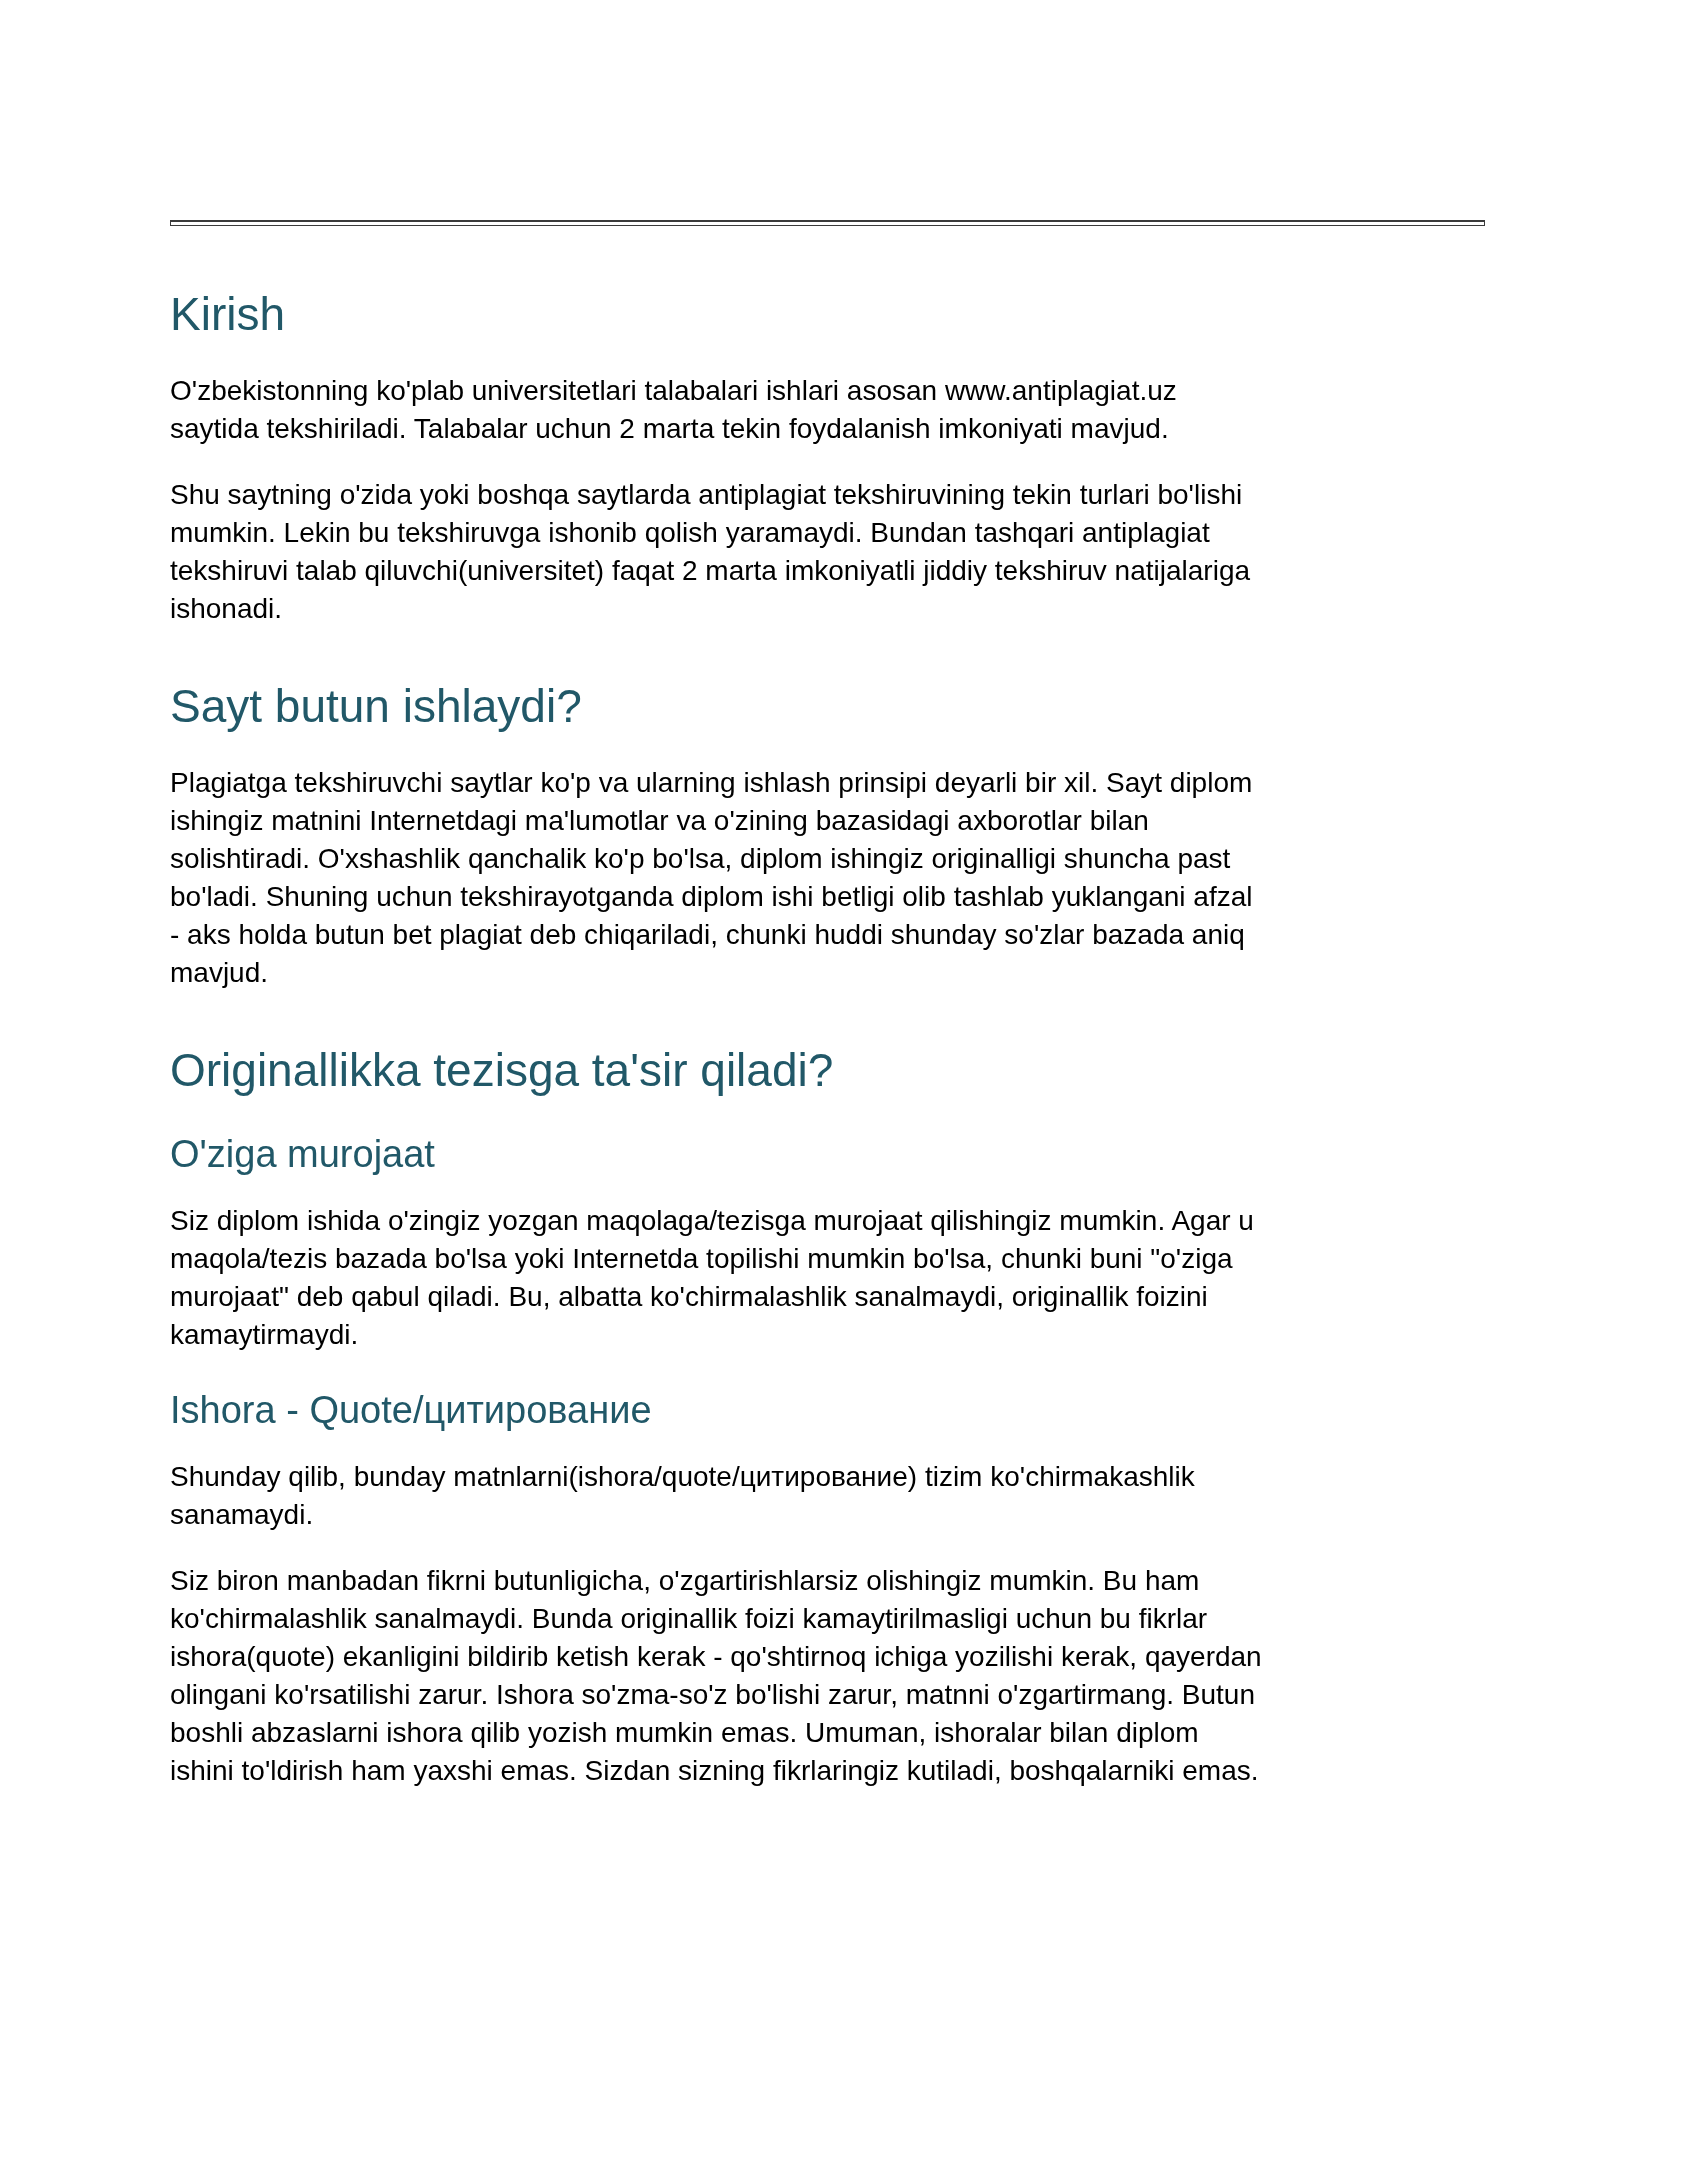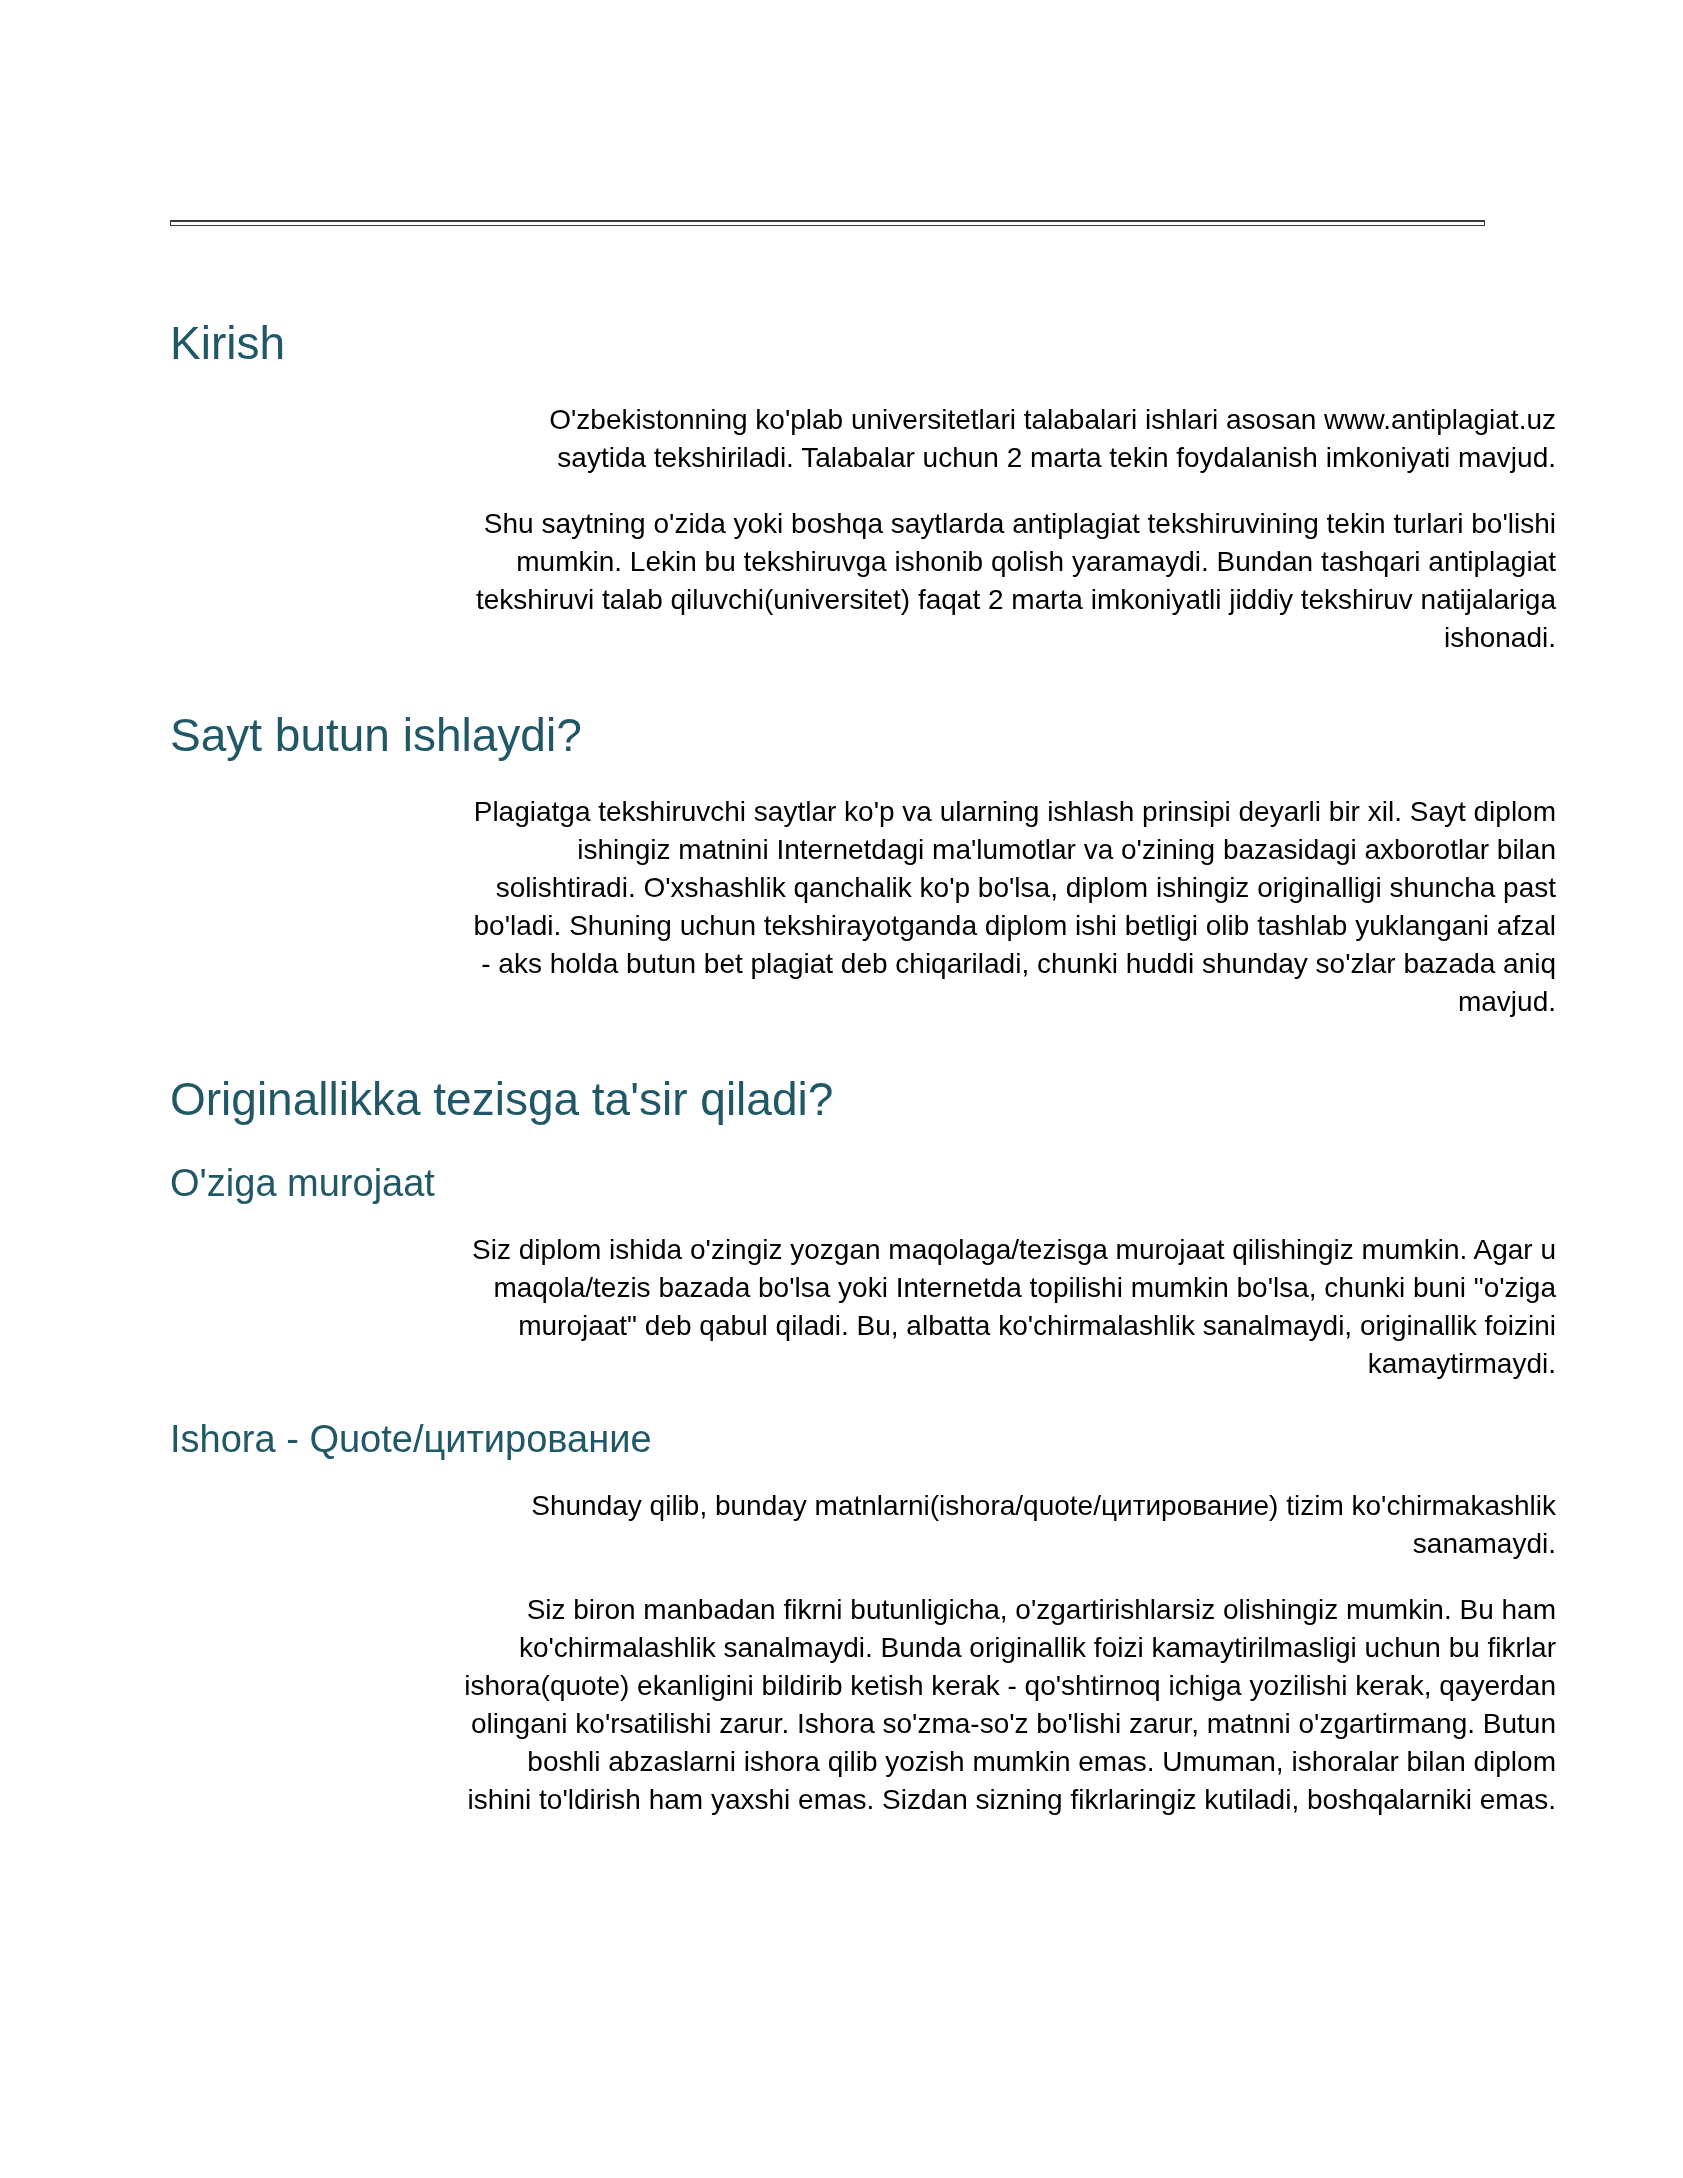--- a/index.html
+++ b/index.html
@@ -34,37 +34,36 @@
   }
   h1 {
     font-family: "Liberation Sans", sans-serif;
     font-size: 46px;
     line-height: 55px;
     font-weight: 400;
     color: var(--heading-color, #215868);
     margin: 51px 0 30px 0;
   }
   h1.first {
-    margin-top: 90px;
+    margin-top: 61px;
   }
   h2 {
     font-family: "Liberation Sans", sans-serif;
     font-size: 38px;
     line-height: 44px;
     font-weight: 400;
     color: var(--heading-color, #215868);
     margin: 34px 0 26px 0;
   }
   p {
     font-size: 28px;
     line-height: 38px;
     margin: 0 0 28px 0;
     white-space: pre-line;
     color: var(--body-color, #000000);
-    text-align: right;
   }
 </style>
 </head>
 <body style="background: rgb(255, 255, 255);">
 
 <div class="doc">
   <div class="top-rule"></div>
 
   <h1 class="first">Kirish</h1>
   <p>O'zbekistonning ko'plab universitetlari talabalari ishlari asosan www.antiplagiat.uz

